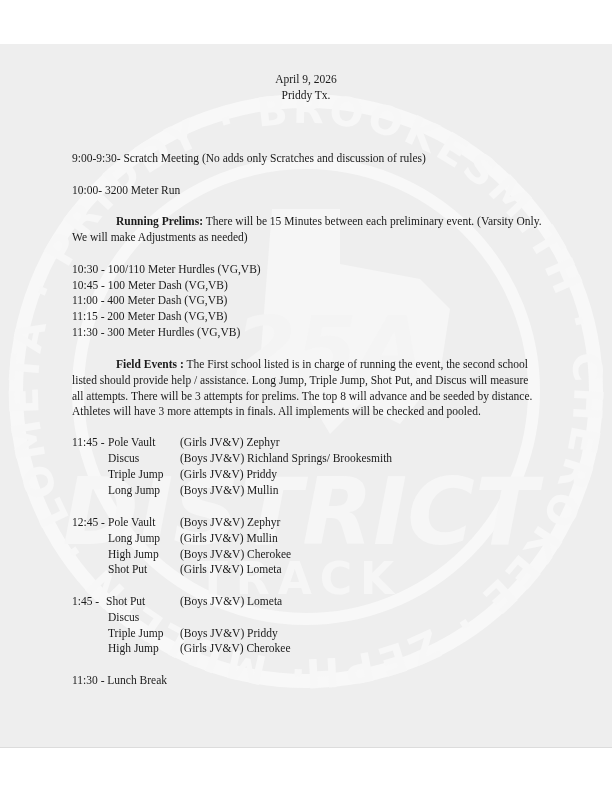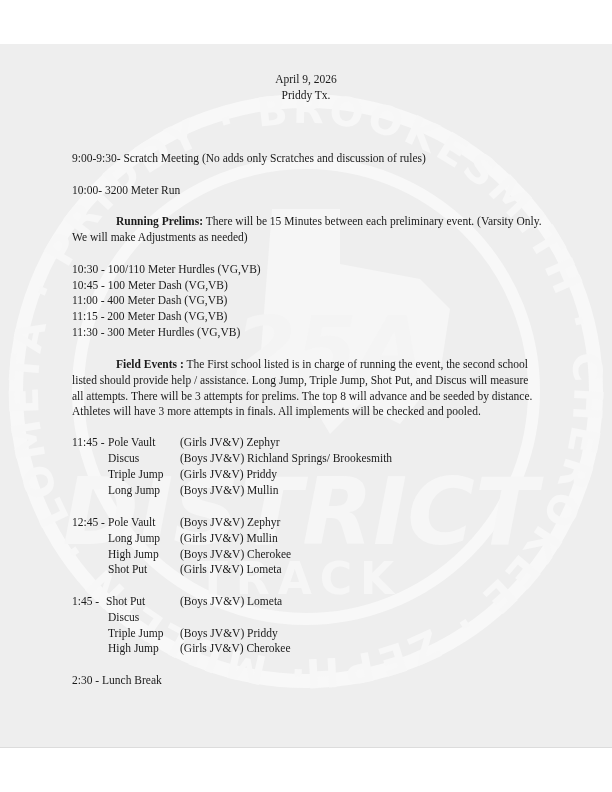--- a/index.html
+++ b/index.html
@@ -109,15 +109,15 @@
     </div>
     <div class="row" style="top:582px;">
       <span class="ev">Triple Jump</span>
       <span class="team">(Boys JV&amp;V) Priddy</span>
     </div>
     <div class="row" style="top:597px;">
       <span class="ev">High Jump</span>
       <span class="team">(Girls JV&amp;V) Cherokee</span>
     </div>
 
-    <div class="line" style="top:629px;">2:30 - Lunch Break</div>
+    <div class="line" style="top:629px;">11:30 - Lunch Break</div>
   </div>
 </div>
 
 </body></html>

